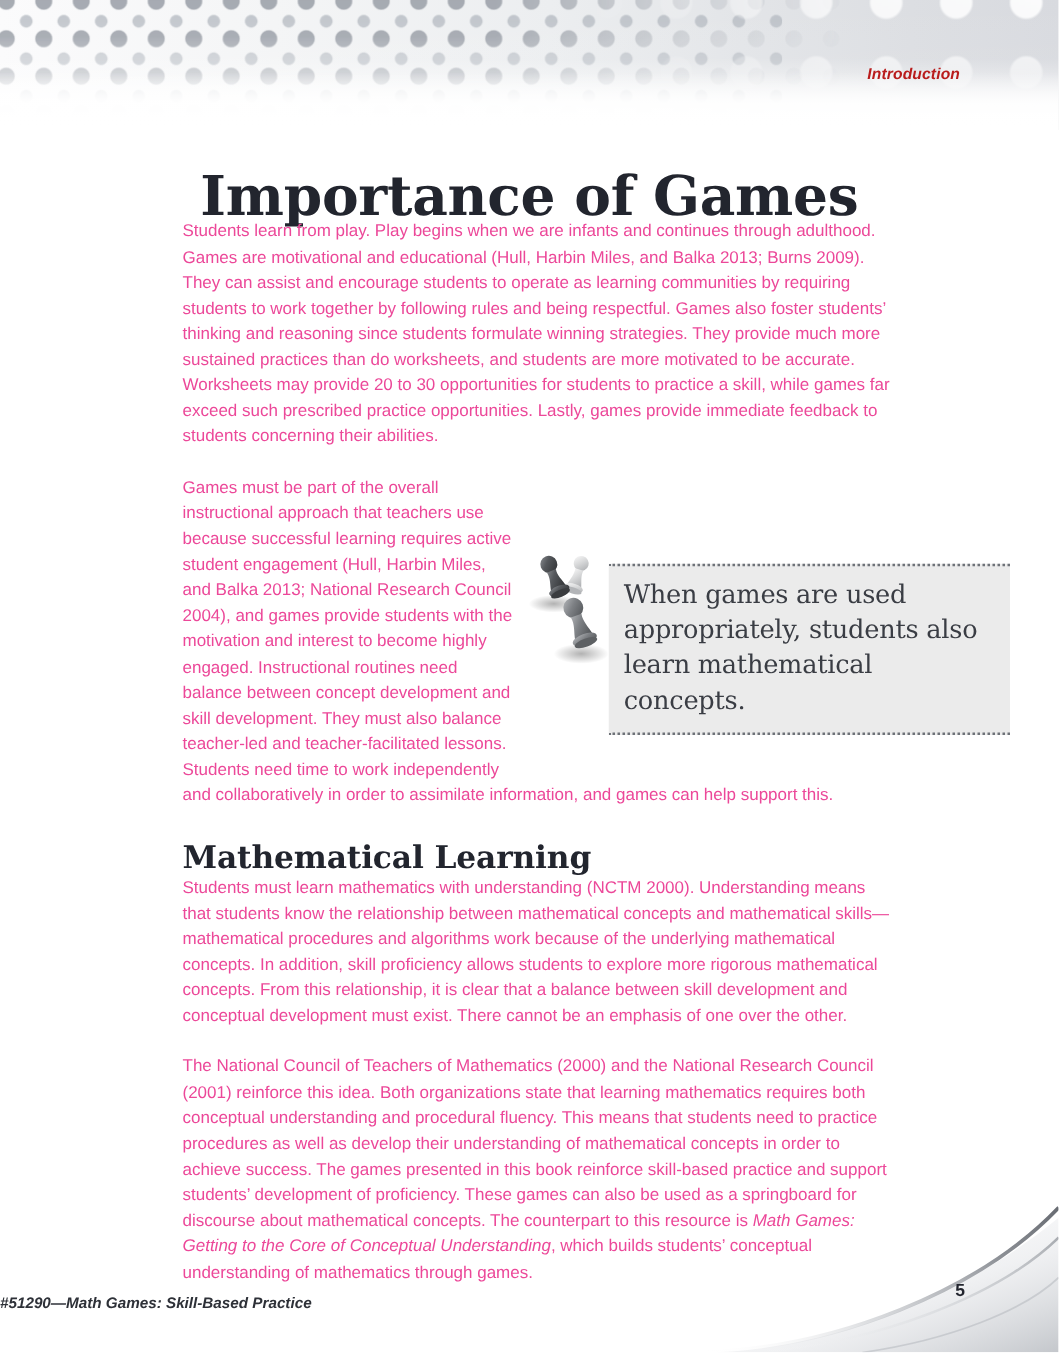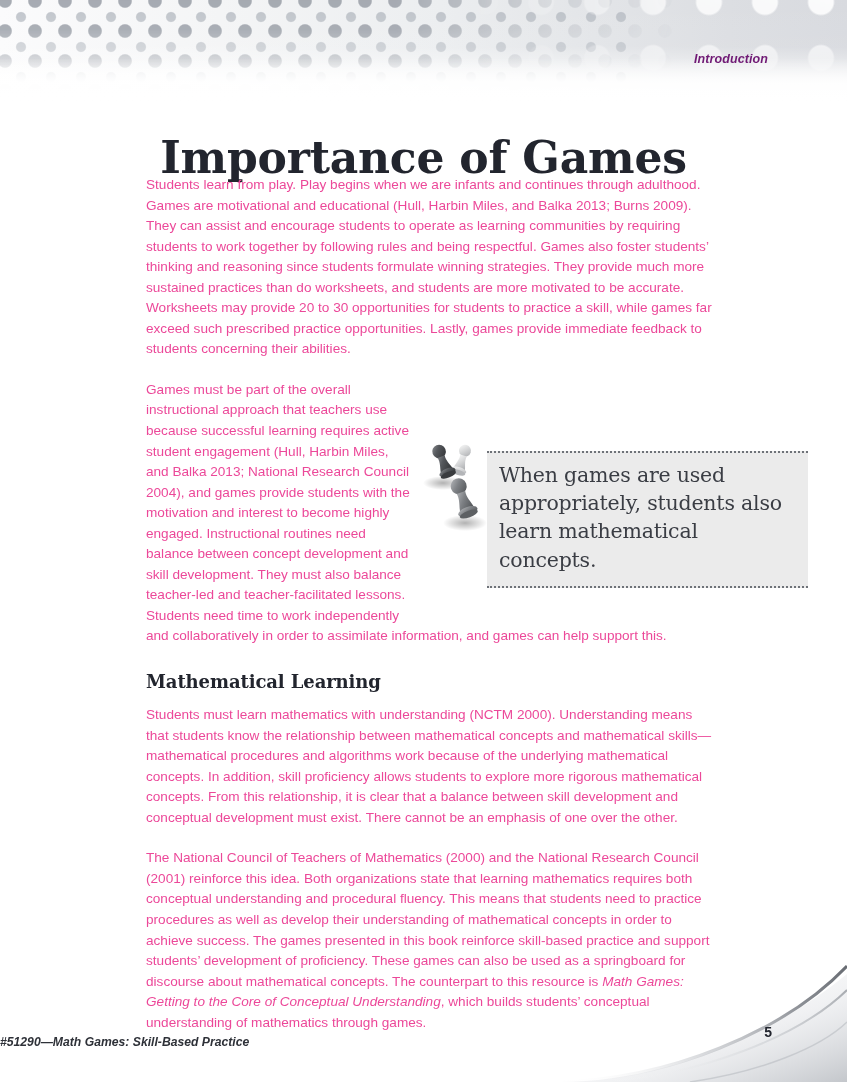--- a/index.html
+++ b/index.html
@@ -93,21 +93,21 @@
     background: linear-gradient(to bottom, rgba(255,255,255,0) 0%, rgba(255,255,255,0.85) 55%, #ffffff 100%);
   }
 
   #running-head {
     position: absolute;
     right: 79px;
     top: 52px;
     font-size: 12.5px;
     font-style: italic;
     font-weight: 600;
-    color: #701a75;
+    color: #b91c1c;
     letter-spacing: 0.1px;
     z-index: 5;
   }
 
   
   #page-title {
     position: absolute;
     left: 0; right: 0;
     top: 103px;
     text-align: center;
@@ -141,25 +141,25 @@
   #quote-float {
     float: right;
     width: 283px;
     height: 153px;
     margin: 76px 0 0 18px;
     shape-outside: inset(0);
   }
 
   #section-heading {
     font-family: "DejaVu Serif", serif;
-    font-size: 18px;
+    font-size: 25px;
     font-weight: 700;
     color: #22252e;
     letter-spacing: -0.1px;
-    margin: 10px 0 13px 0;
+    margin: 10px 0 0 0;
   }
 
   
   #pull-quote {
     position: absolute;
     left: 487px;
     top: 436px;
     width: 321px;
     height: 137px;
     background: #ebebeb;

